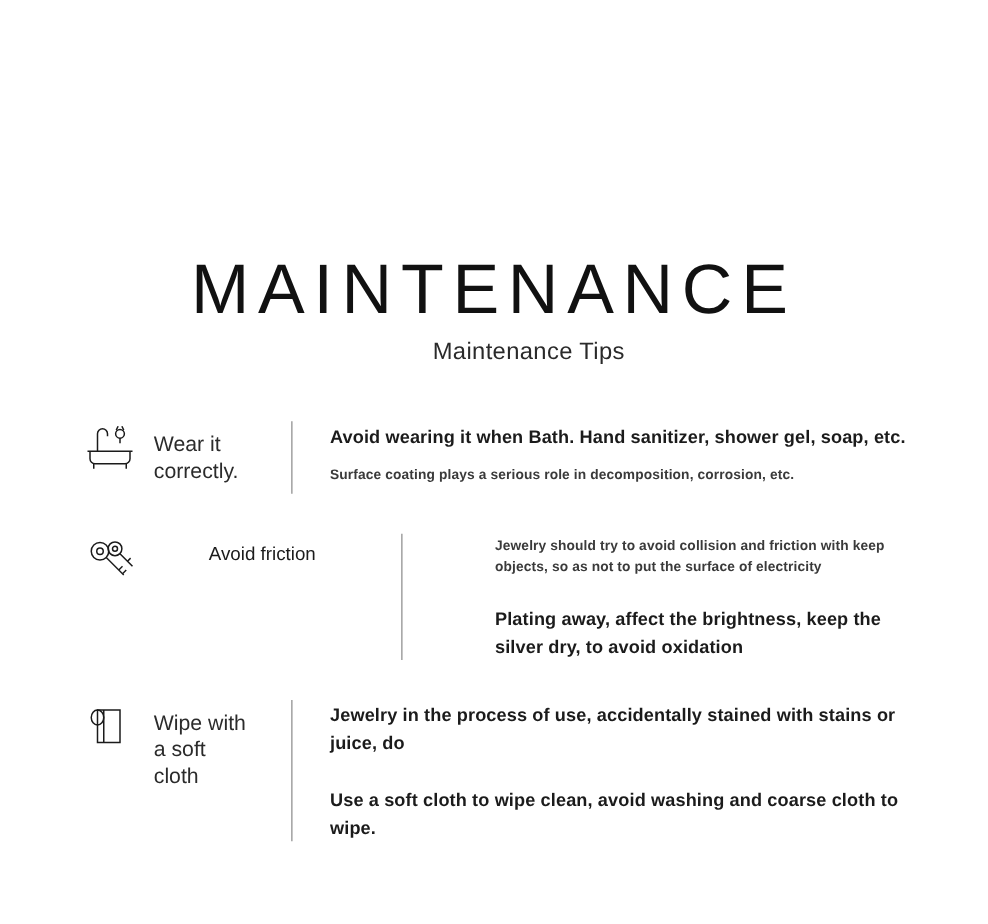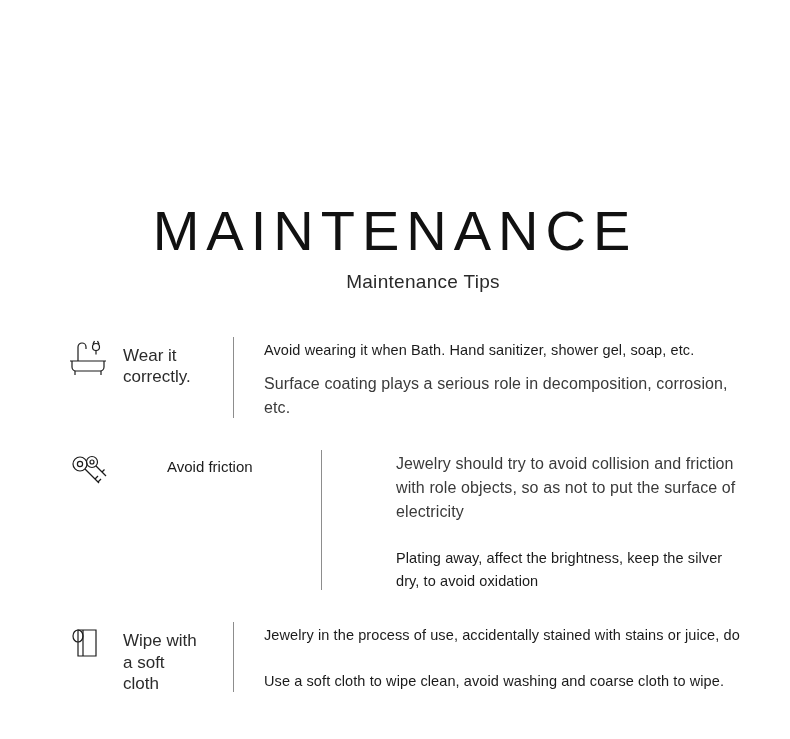--- a/index.html
+++ b/index.html
@@ -91,29 +91,30 @@
     width: 1px;
     background: #8d8d8d;
     align-self: stretch;
     margin-top: 2px;
     margin-bottom: 2px;
   }
   .text-cell {
     flex: 1 1 auto;
     padding-left: 30px;
     padding-top: 4px;
+    font-weight: bold;
   }
   .t-big {
     font-size: 14.5px;
     color: #1b1b1b;
     line-height: 1.55;
     letter-spacing: 0.1px;
   }
   .t-small {
-    font-size: 16px;
+    font-size: 11px;
     color: #3a3a3a;
     line-height: 1.5;
     letter-spacing: 0.1px;
   }
   .gap-sm { margin-top: 11px; }
   .gap-xs { margin-top: 23px; }
   svg { display: block; }
 </style>
 </head>
 <body>
@@ -161,21 +162,21 @@
           <circle cx="26" cy="10" r="2"></circle>
           <path d="M30 14 L40 24"></path>
           <path d="M36 20 l2.5 -2.5"></path>
         </svg>
       </div>
       <div class="label-cell">
         <div class="label-lg">Avoid friction</div>
       </div>
       <div class="divider"></div>
       <div class="text-cell">
-        <div class="t-small">Jewelry should try to avoid collision and friction with role objects, so as not to put the surface of electricity</div>
+        <div class="t-small">Jewelry should try to avoid collision and friction with keep objects, so as not to put the surface of electricity</div>
         <div class="t-big gap-xs">Plating away, affect the brightness, keep the silver dry, to avoid oxidation</div>
       </div>
     </div>
 
     <div class="row row-3">
       <div class="icon-cell">
         <svg width="44" height="38" viewBox="0 0 44 38" fill="none" stroke="#1b1b1b" stroke-width="1.2">
           <path d="M12 6 h18 v26 h-18 z"></path>
           <path d="M12 6 a5 6 0 0 0 0 12 a5 6 0 0 0 0 -12 z"></path>
           <path d="M17 6 v26"></path>

